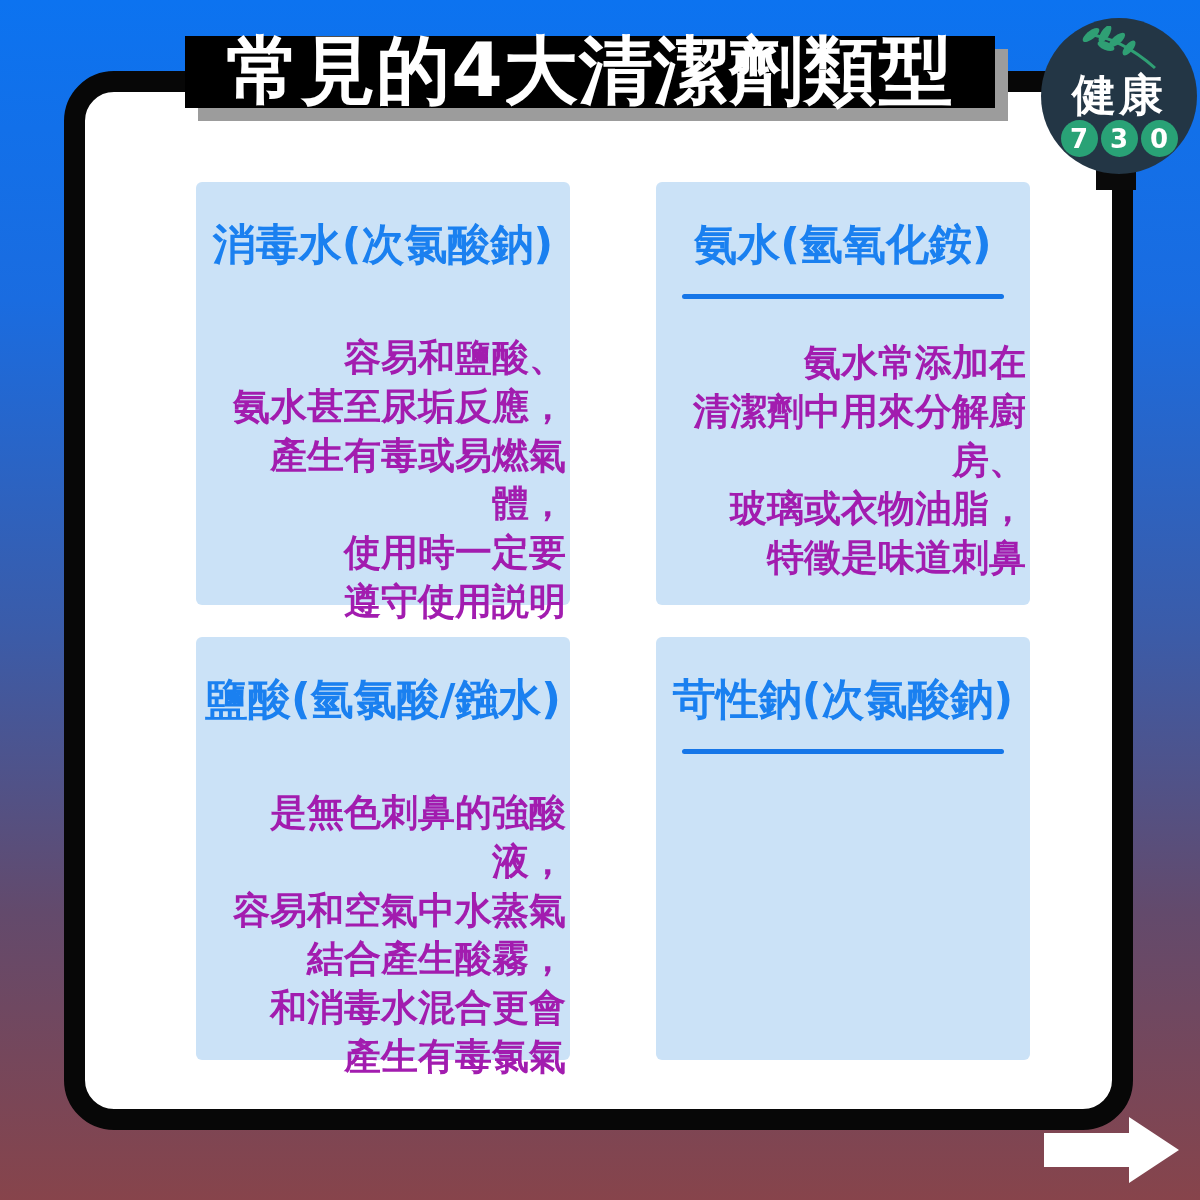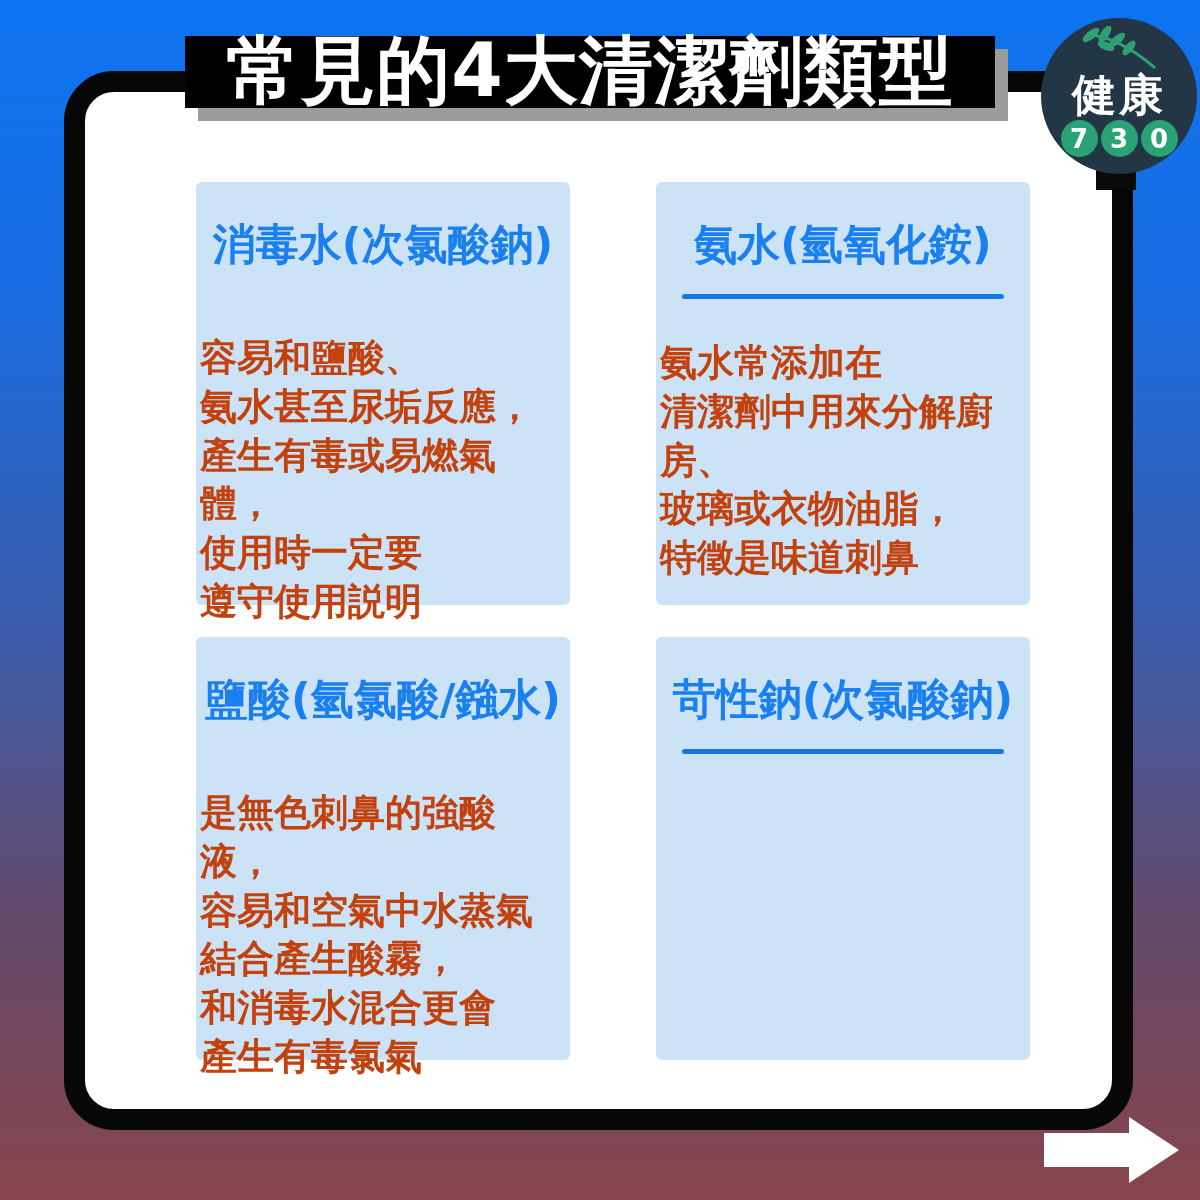--- a/index.html
+++ b/index.html
@@ -107,25 +107,25 @@
     text-align:center;
   }
   .card-underline{
     width:88%;height:5px;
     background:#1676e8;
     border-radius:3px;
     margin-top:20px;
   }
   .card-body{
     margin-top:40px;
-    color:#c2410c;
+    color:#a21caf;
     font-size:37px;
     font-weight:bold;
     line-height:1.32;
-    text-align:left;
+    text-align:right;
     white-space:pre-line;
   }
   .next-arrow{
     position:absolute;
     left:1044px;top:1117px;
     z-index:5;
     cursor:pointer;
   }
 </style>
 </head>

